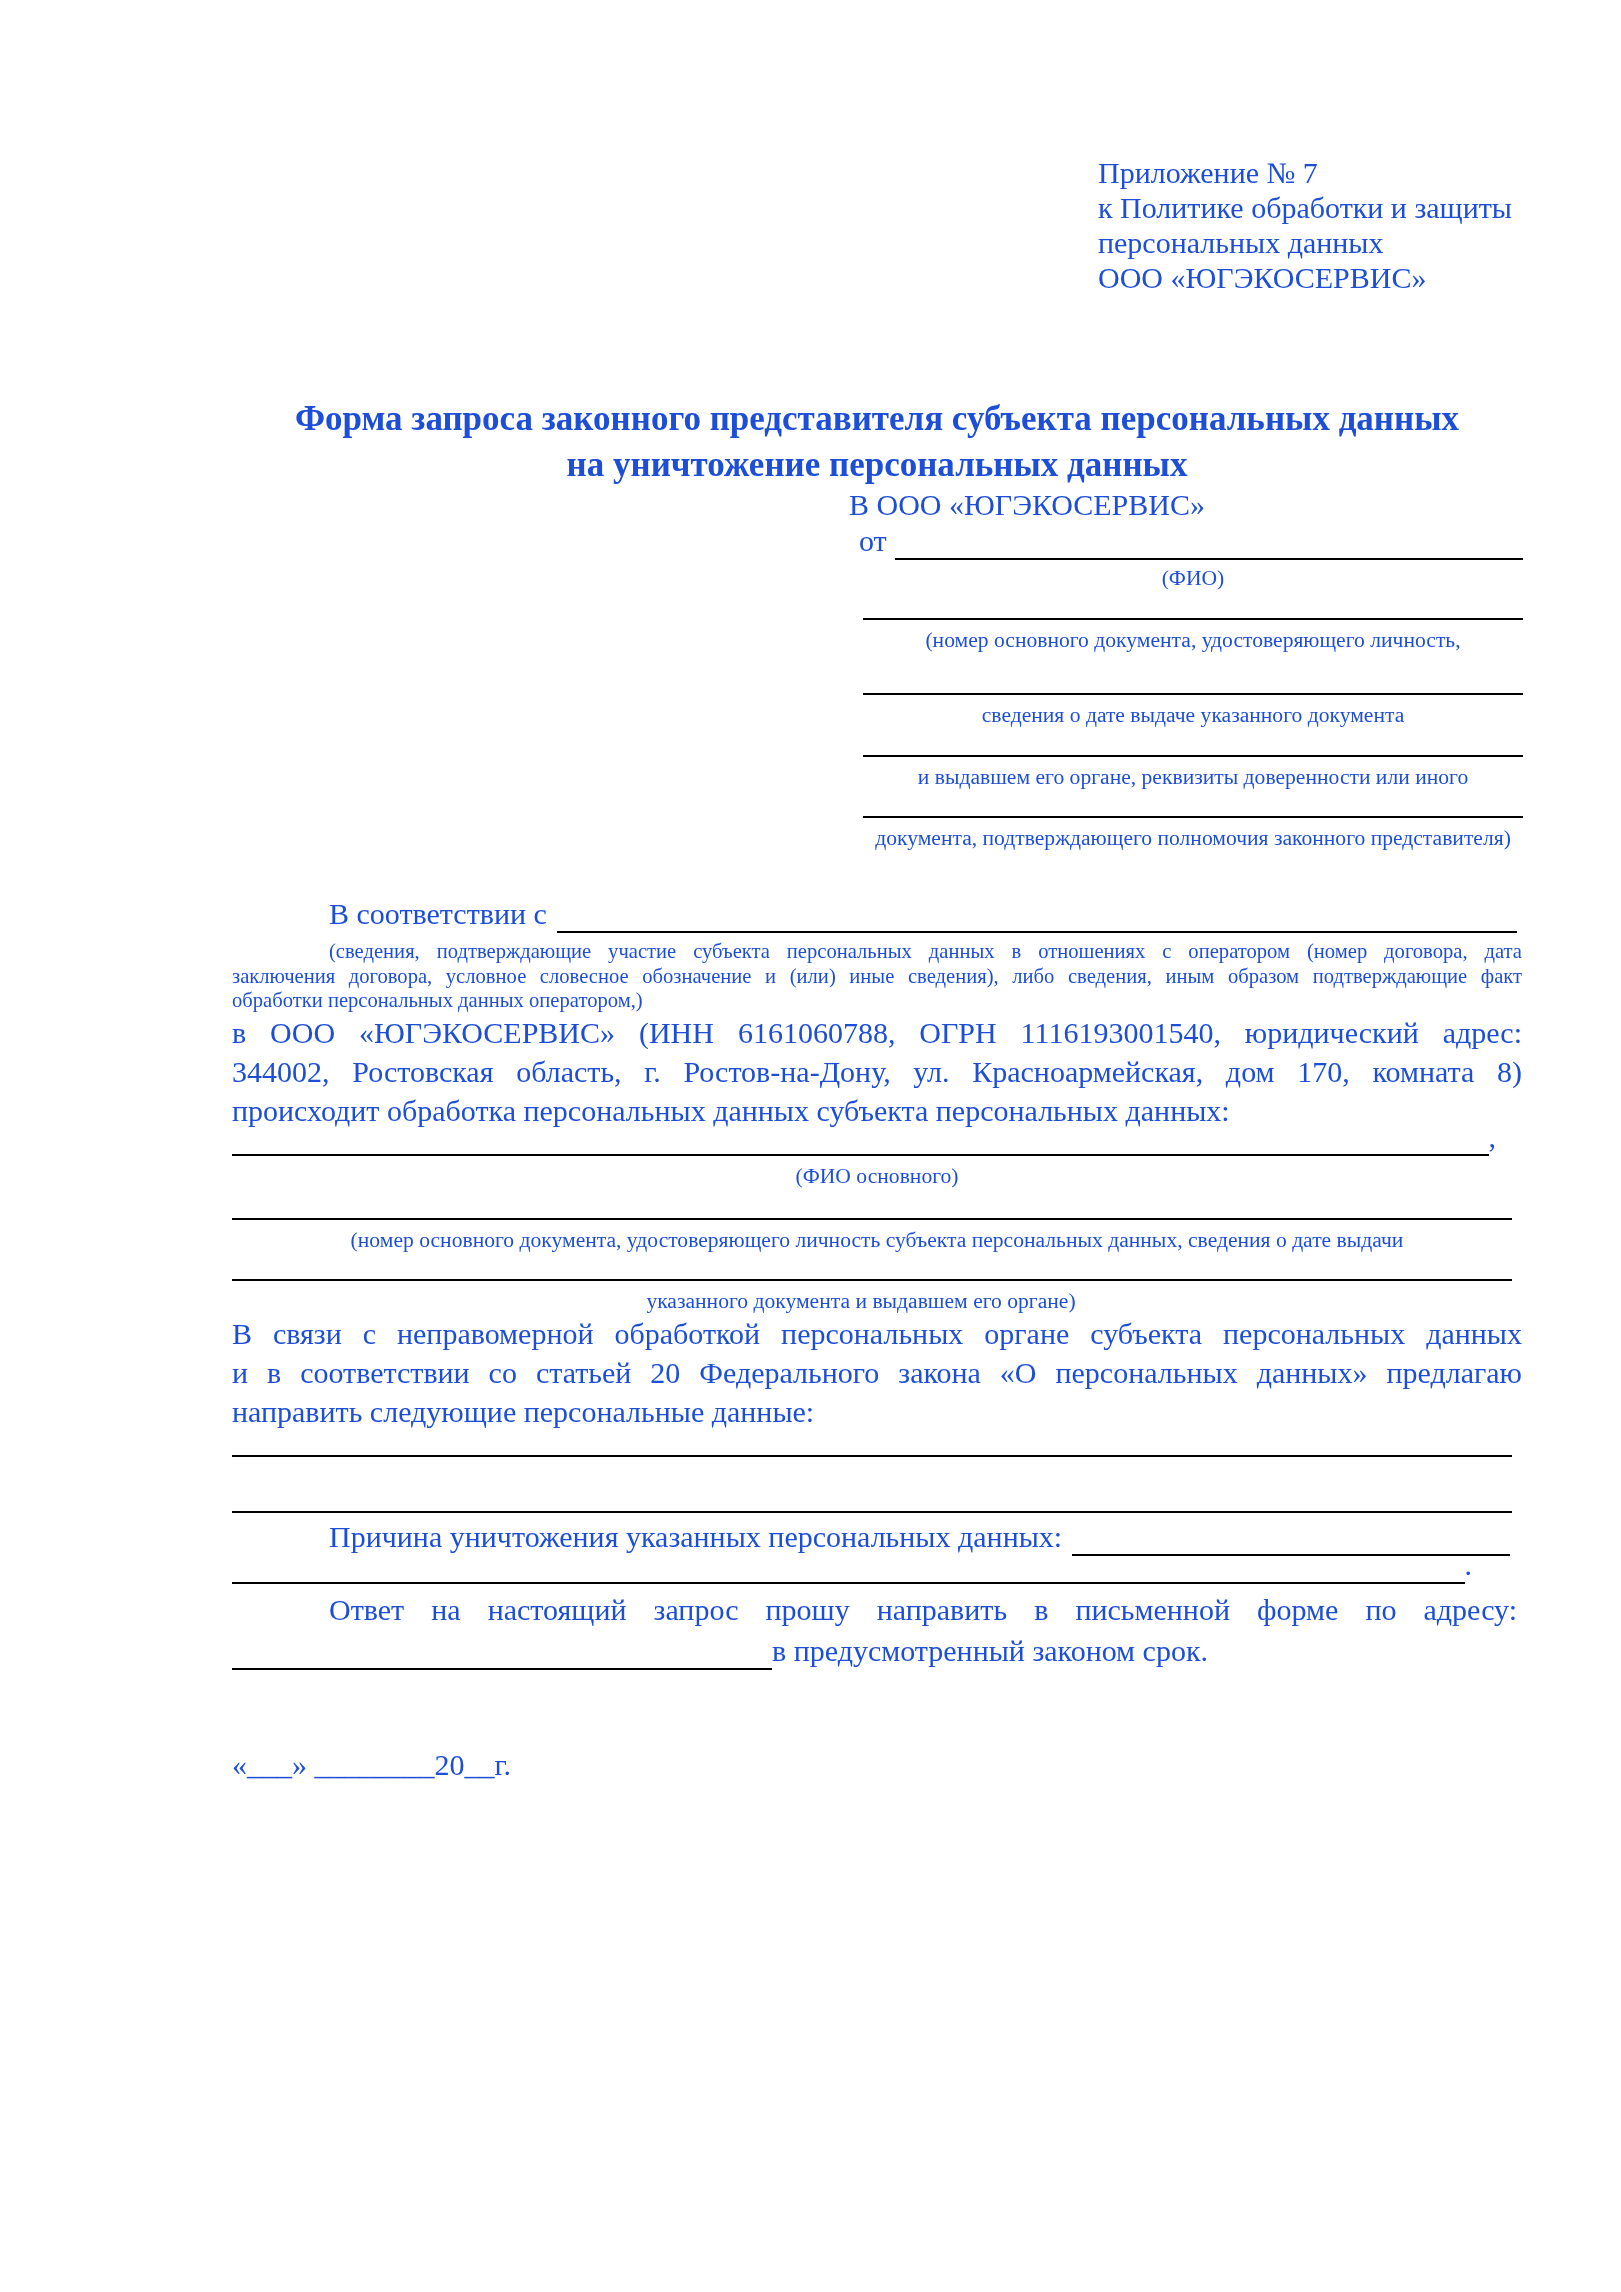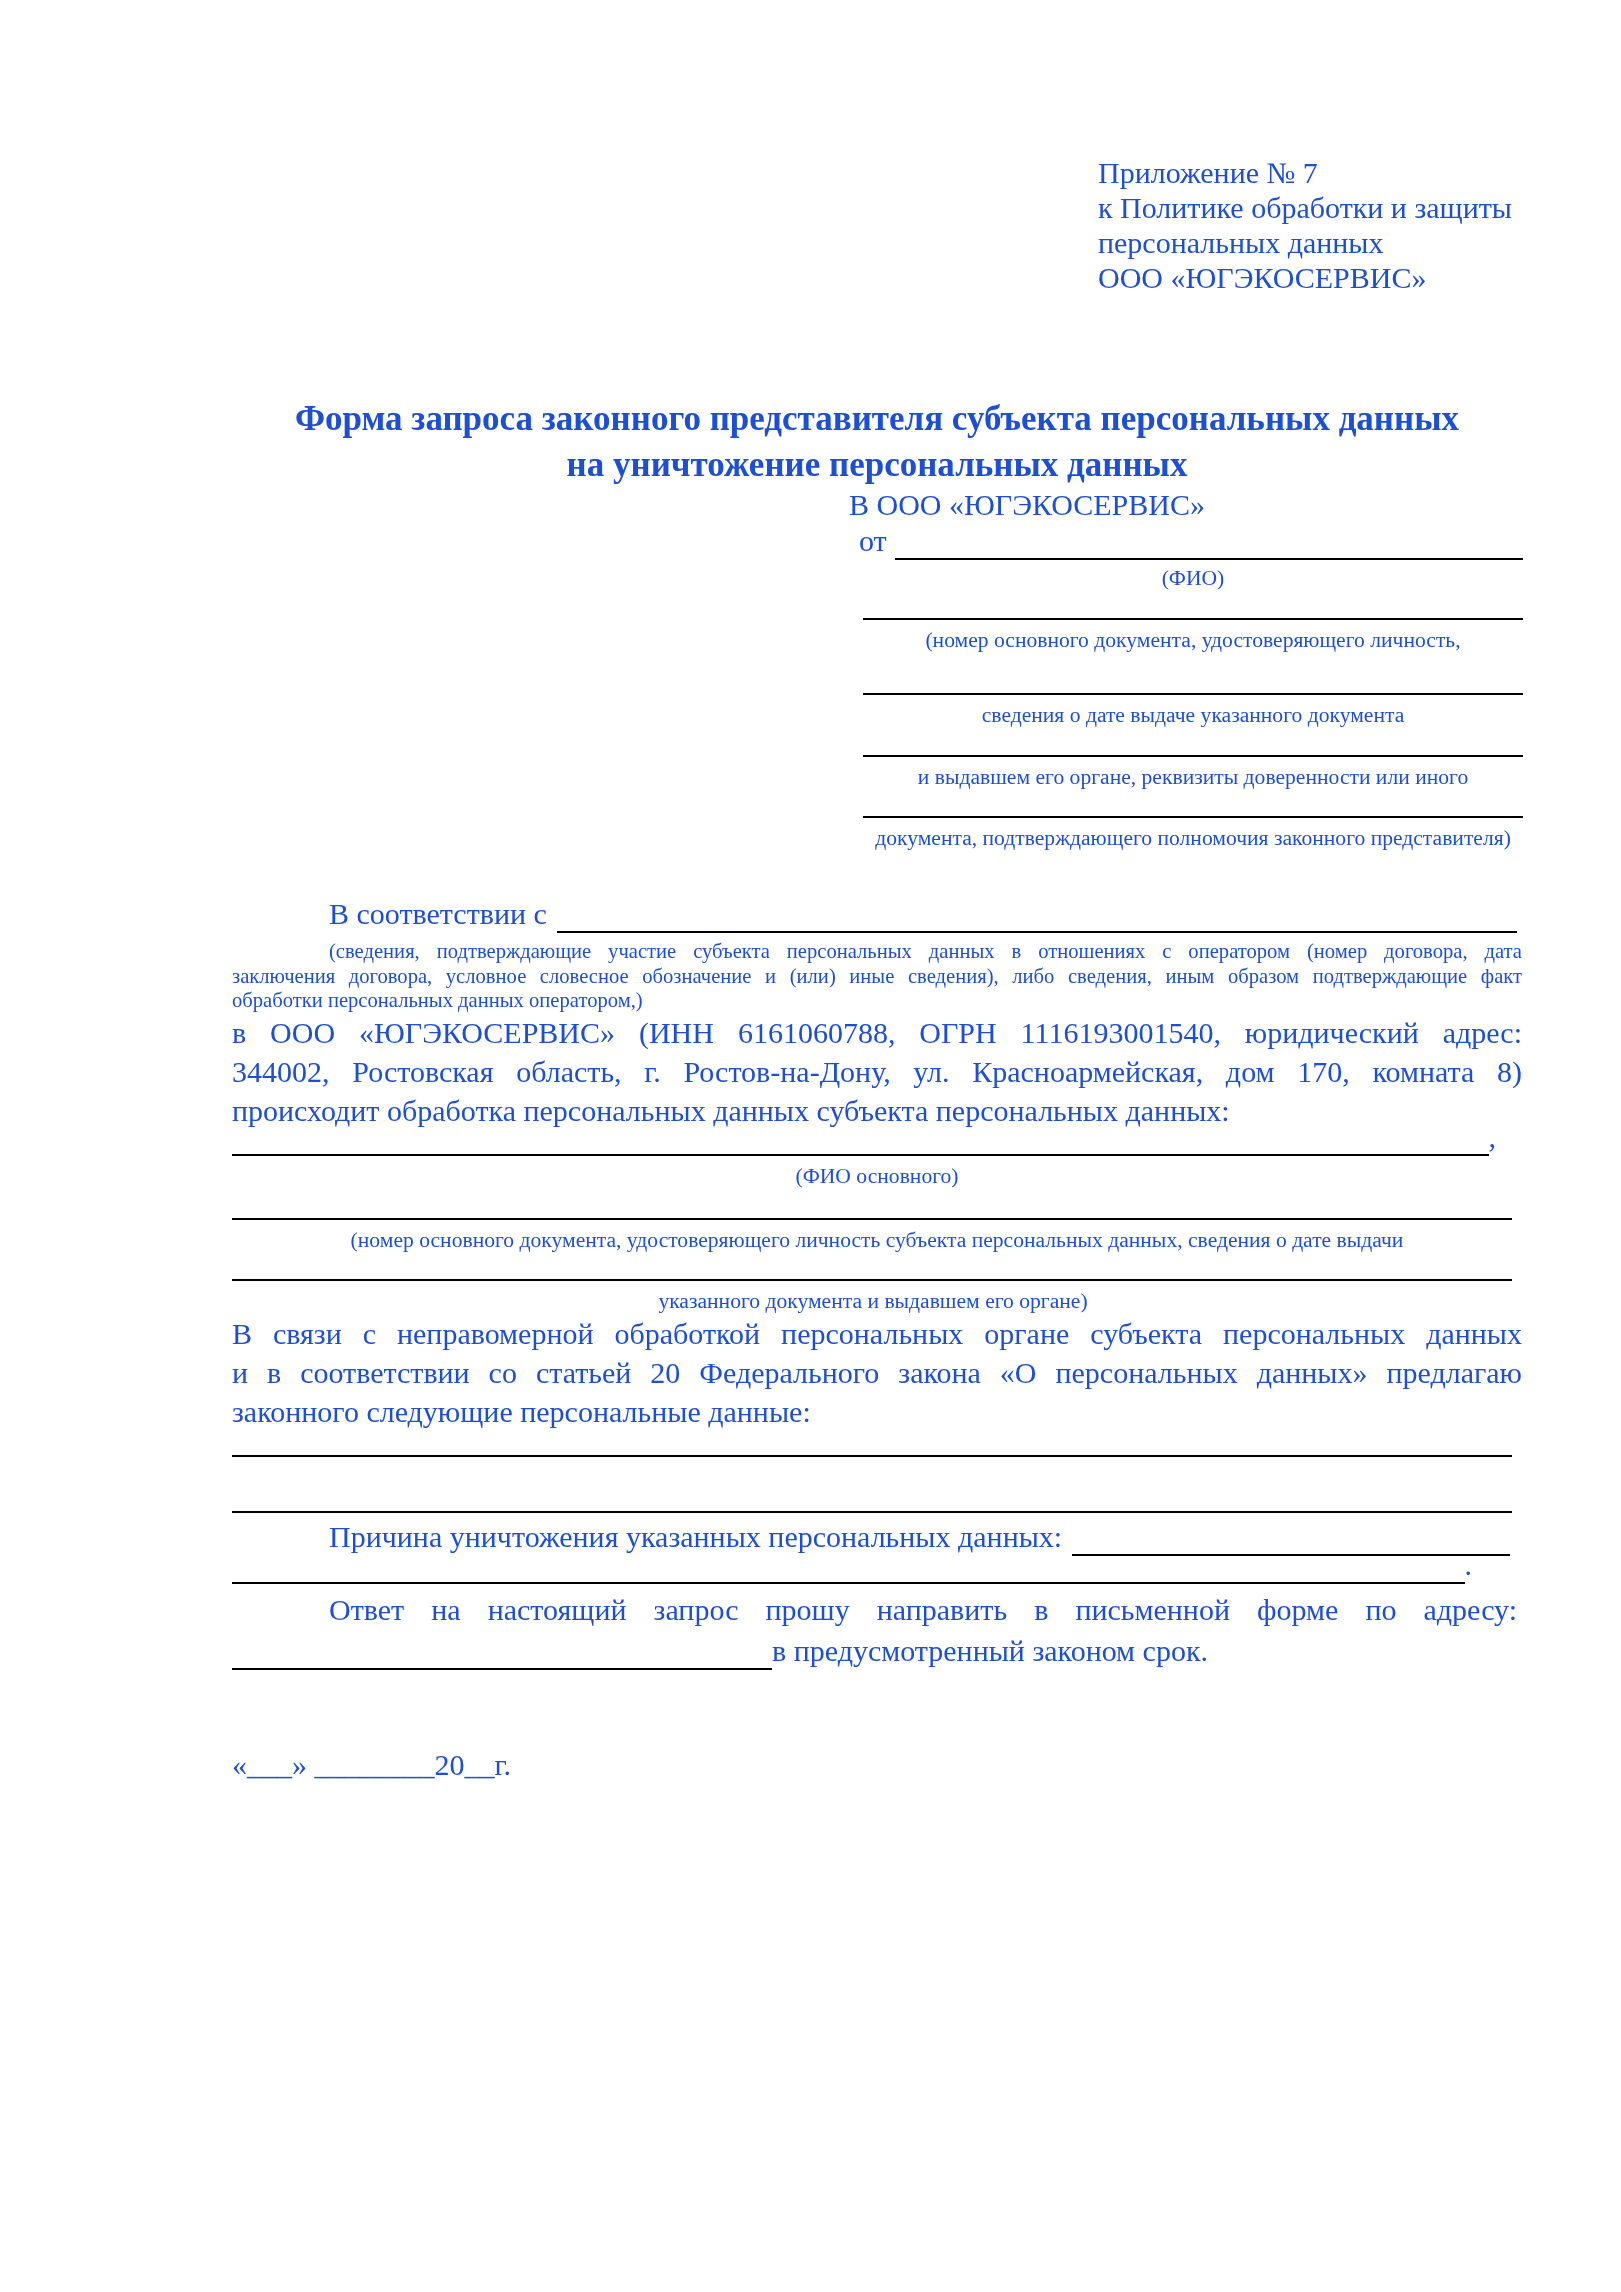--- a/index.html
+++ b/index.html
@@ -83,26 +83,26 @@
   <div class="abs row b" style="left:232px;top:1117px;width:1264px;">
     <span class="fill"></span>
     <span>,</span>
   </div>
   <div class="abs cap" style="left:232px;top:1164px;width:1290px;">(ФИО основного)</div>
 
   <div class="abs rule" style="left:232px;top:1218px;width:1280px;"></div>
   <div class="abs cap" style="left:232px;top:1228px;width:1290px;">(номер основного документа, удостоверяющего личность субъекта персональных данных, сведения о дате выдачи</div>
 
   <div class="abs rule" style="left:232px;top:1279px;width:1280px;"></div>
-  <div class="abs cap" style="left:228px;top:1289px;width:1290px;">указанного документа и выдавшем его органе)</div>
+  <div class="abs cap" style="left:216px;top:1289px;width:1290px;">указанного документа и выдавшем его органе)</div>
 
   <div class="abs b" style="left:232px;top:1314px;width:1290px;">
     <div class="stretch">В связи с неправомерной обработкой персональных органе субъекта персональных данных</div>
     <div class="stretch">и в соответствии со статьей 20 Федерального закона «О персональных данных» предлагаю</div>
-    <div class="plain">законного следующие персональные данные:</div>
+    <div class="plain">направить следующие персональные данные:</div>
   </div>
 
   <div class="abs rule" style="left:232px;top:1455px;width:1280px;"></div>
   <div class="abs rule" style="left:232px;top:1511px;width:1280px;"></div>
 
   <div class="abs row b" style="left:329px;top:1517px;width:1181px;">
     <span style="margin-right:9.8px;">Причина уничтожения указанных персональных данных:</span>
     <span class="fill"></span>
   </div>
   <div class="abs row b" style="left:232px;top:1545px;width:1240px;">

